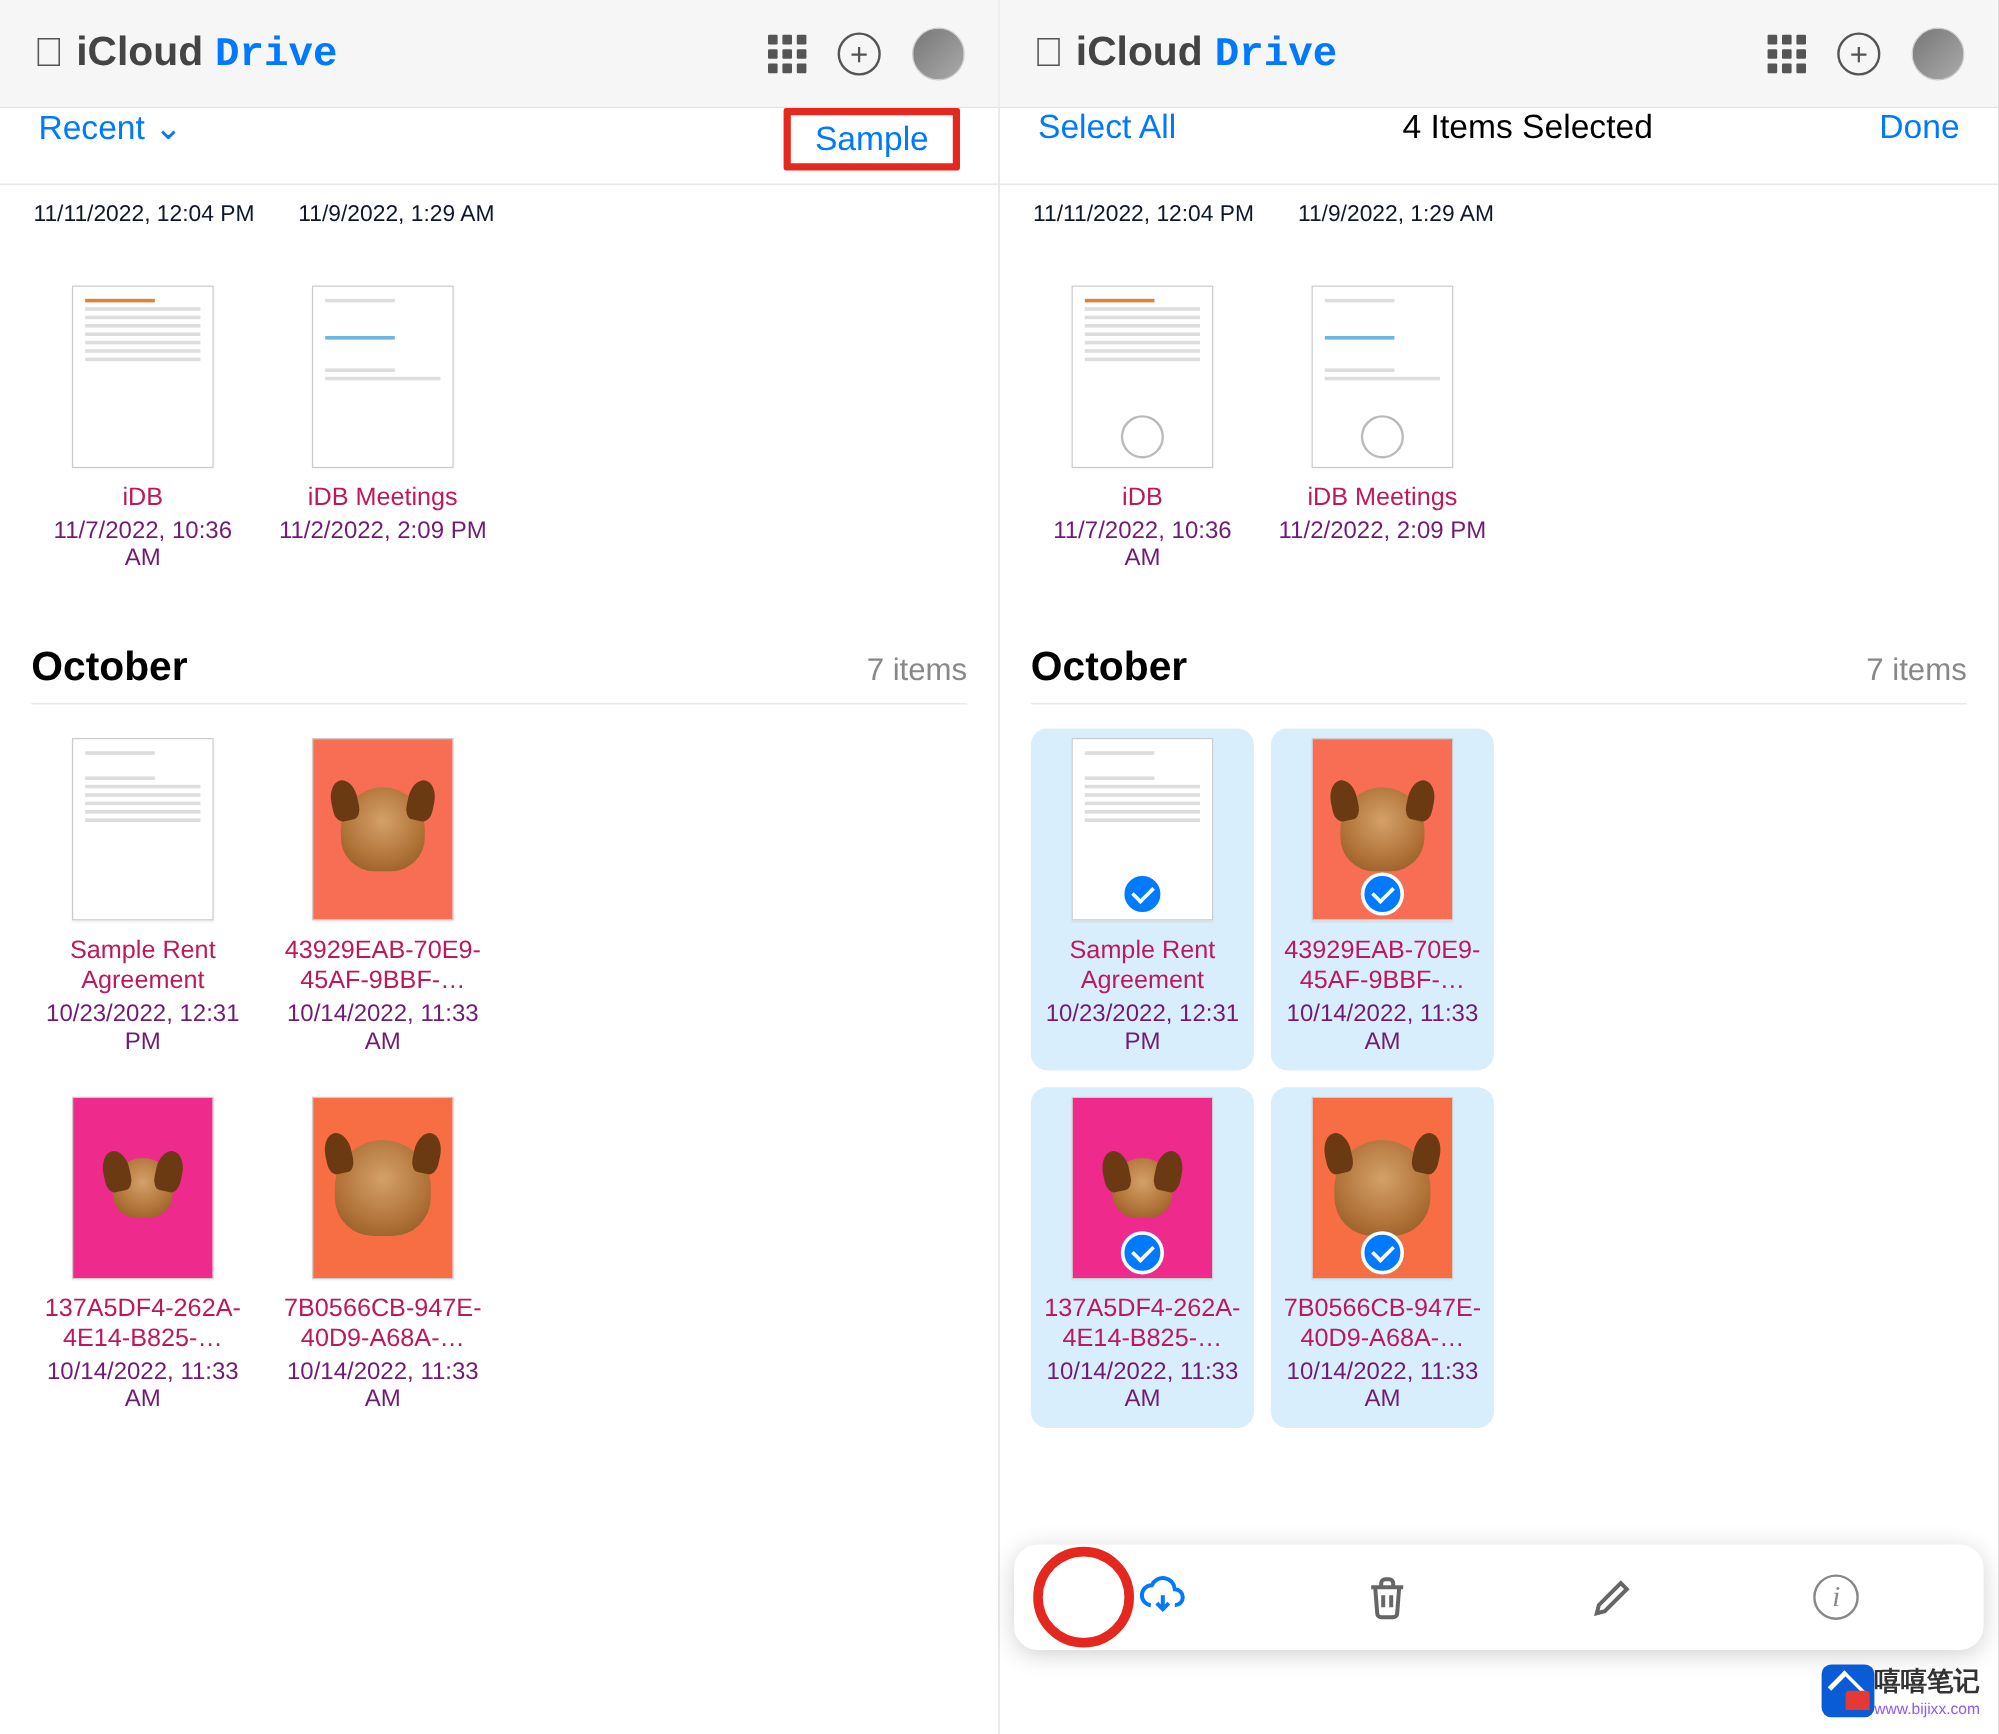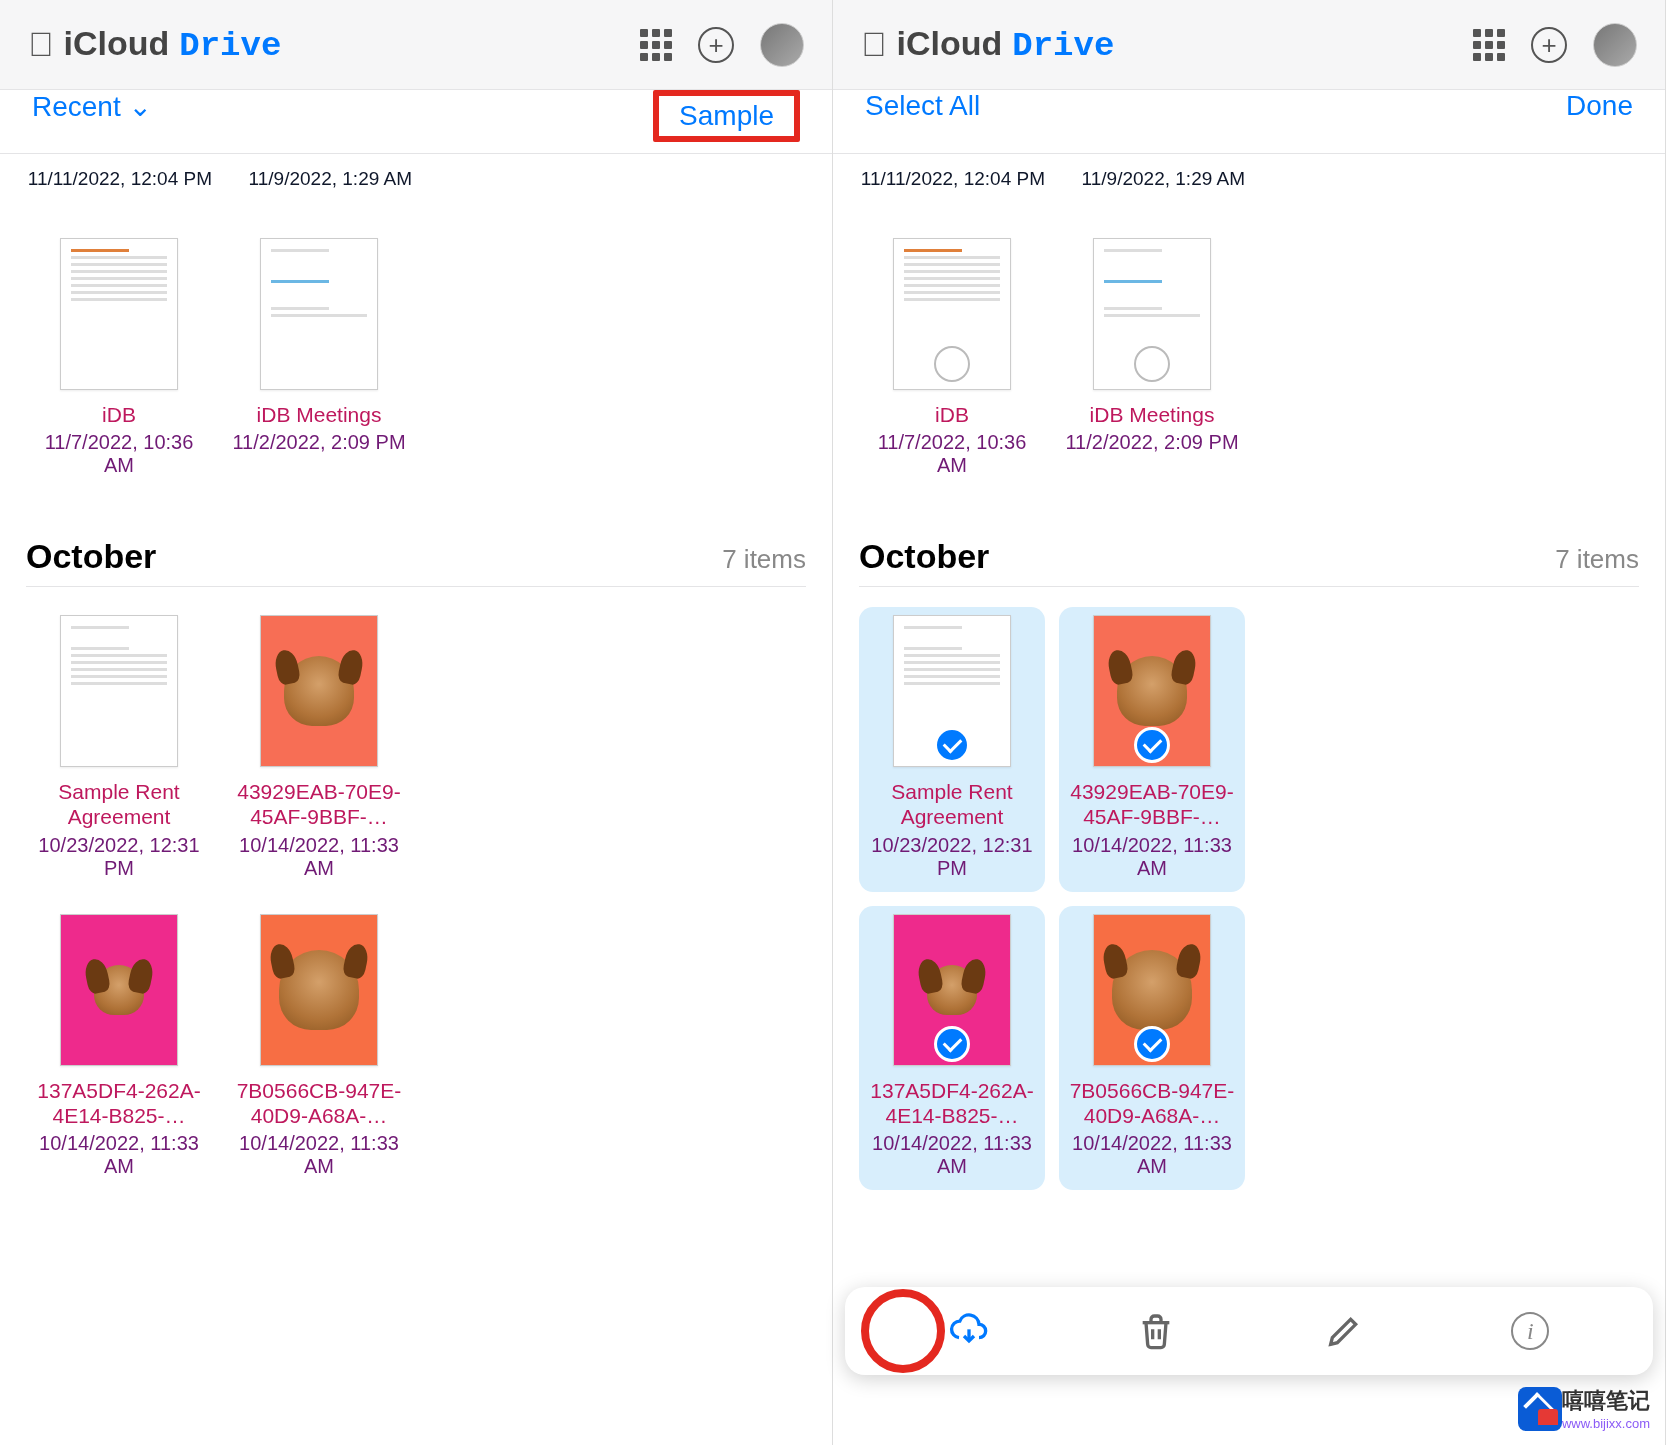--- a/index.html
+++ b/index.html
@@ -292,20 +292,21 @@
           <span></span>
           <span></span>
           <span></span>
         </div>
       <div class="plus-circle">+</div>
       <div class="avatar"></div>
     </div>
   </div>
   <div class="subheader">
     <span class="link left">Select All</span>
+    <span class="center">4 Items Selected</span>
     <span class="link right">Done</span>
   </div>
   <div class="scroll">
     <div class="row">
       <div class="datestub">11/11/2022, 12:04 PM</div>
       <div class="datestub">11/9/2022, 1:29 AM</div>
     </div>
 
     <div class="file-grid">
       <div class="tile">

